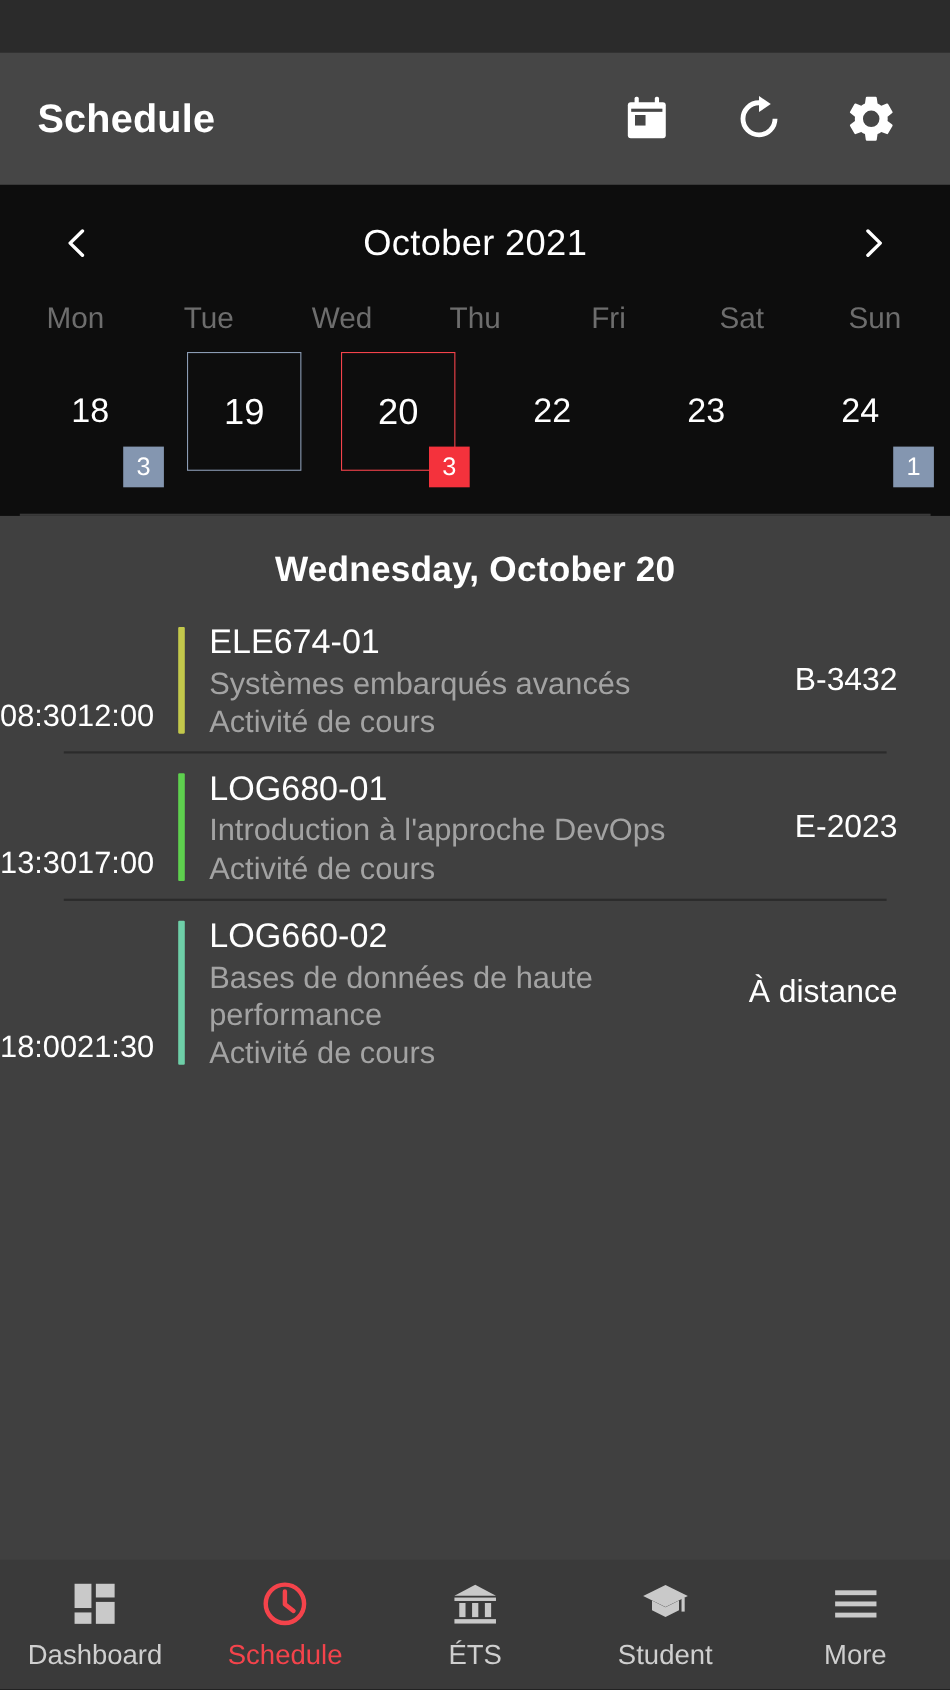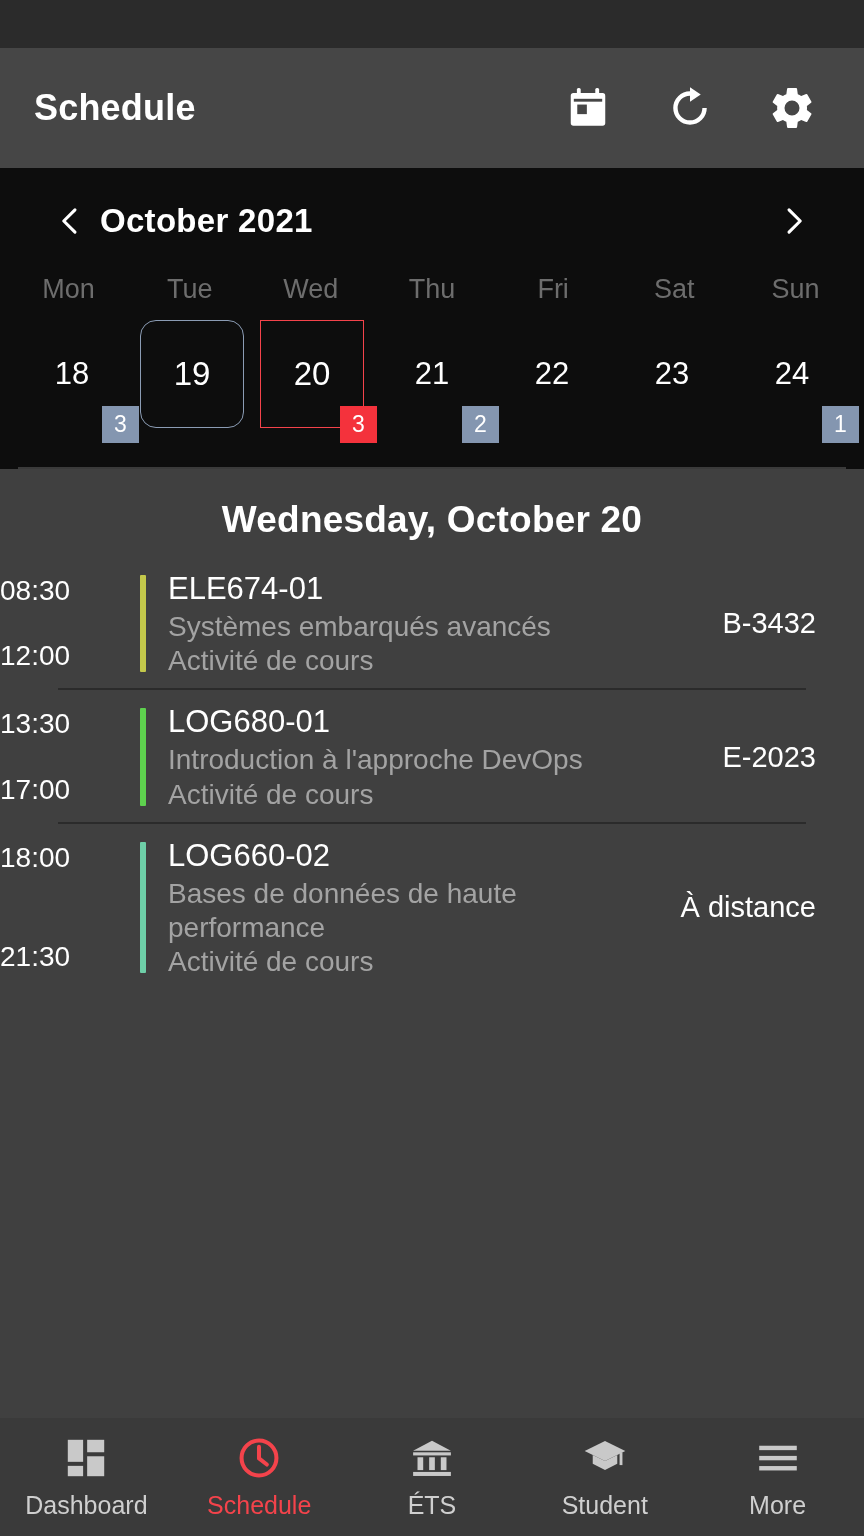--- a/index.html
+++ b/index.html
@@ -57,23 +57,24 @@
     height:78px;
     padding:0 40px;
   }
   .cal-nav {
     width:60px; height:60px;
     display:flex; align-items:center; justify-content:center;
     cursor:pointer;
   }
   .cal-month {
     flex:1 1 auto;
+    text-align:center;
     color:#ffffff;
     font-size:33px;
-    font-weight:700;
+    font-weight:400;
     letter-spacing:0.3px;
   }
 
   .cal-dows {
     display:flex;
     padding:0 8px;
     margin-top:14px;
   }
   .cal-dow {
     flex:1 1 0;
@@ -95,21 +96,21 @@
     align-items:center;
     justify-content:center;
     cursor:pointer;
   }
   .cal-day-box {
     position:relative;
     width:104px; height:108px;
     display:flex; align-items:center; justify-content:center;
     border:1px solid transparent;
   }
-  .cal-day-box.sel-blue { border-color:#8b9cb4;border-radius:16px; }
+  .cal-day-box.sel-blue { border-color:#8b9cb4; }
   .cal-day-box.sel-red  { border-color:#f4434b; }
   .cal-day-num {
     color:#ffffff;
     font-size:31px;
     line-height:1;
     position:relative;
     top:-1px;
   }
   .cal-day-box.sel-blue .cal-day-num,
   .cal-day-box.sel-red  .cal-day-num { font-size:33px; }
@@ -130,39 +131,39 @@
   .cal-rule {
     height:2px;
     background:#3a3a3a;
     margin:36px 18px 0 18px;
   }
 
   
   .day-title {
     text-align:center;
     color:#ffffff;
-    font-size:37px;
+    font-size:32px;
     font-weight:bold;
     padding:30px 0 16px 0;
     letter-spacing:0.2px;
   }
 
   
   .events { flex:1 1 auto; overflow:hidden; }
   .event {
     display:flex;
     padding:12px 48px 10px 0;
     position:relative;
     cursor:pointer;
   }
   .event-times {
     flex:0 0 140px;
-    display:flex; flex-direction:column;
+    display:flex; flex-direction:row;
     justify-content:space-between;
-    align-items:flex-start;
+    align-items:flex-end;
     padding:6px 22px 6px 0;
     color:#ffffff;
     font-size:28px;
   }
   .event-bar {
     flex:0 0 6px;
     width:6px;
     border-radius:1px;
     margin:6px 0 6px 0;
   }
@@ -311,26 +312,20 @@
         </div>
       </div>
 
       <div class="cal-day">
         <div class="cal-day-box sel-red">
           <span class="cal-day-num">20</span>
           <span class="cal-badge red">3</span>
         </div>
       </div>
 
-      <div class="cal-day">
-        <div class="cal-day-box plain">
-          <span class="cal-day-num">21</span>
-          <span class="cal-badge blue">2</span>
-        </div>
-      </div>
 
       <div class="cal-day">
         <div class="cal-day-box plain">
           <span class="cal-day-num">22</span>
         </div>
       </div>
 
       <div class="cal-day">
         <div class="cal-day-box plain">
           <span class="cal-day-num">23</span>

